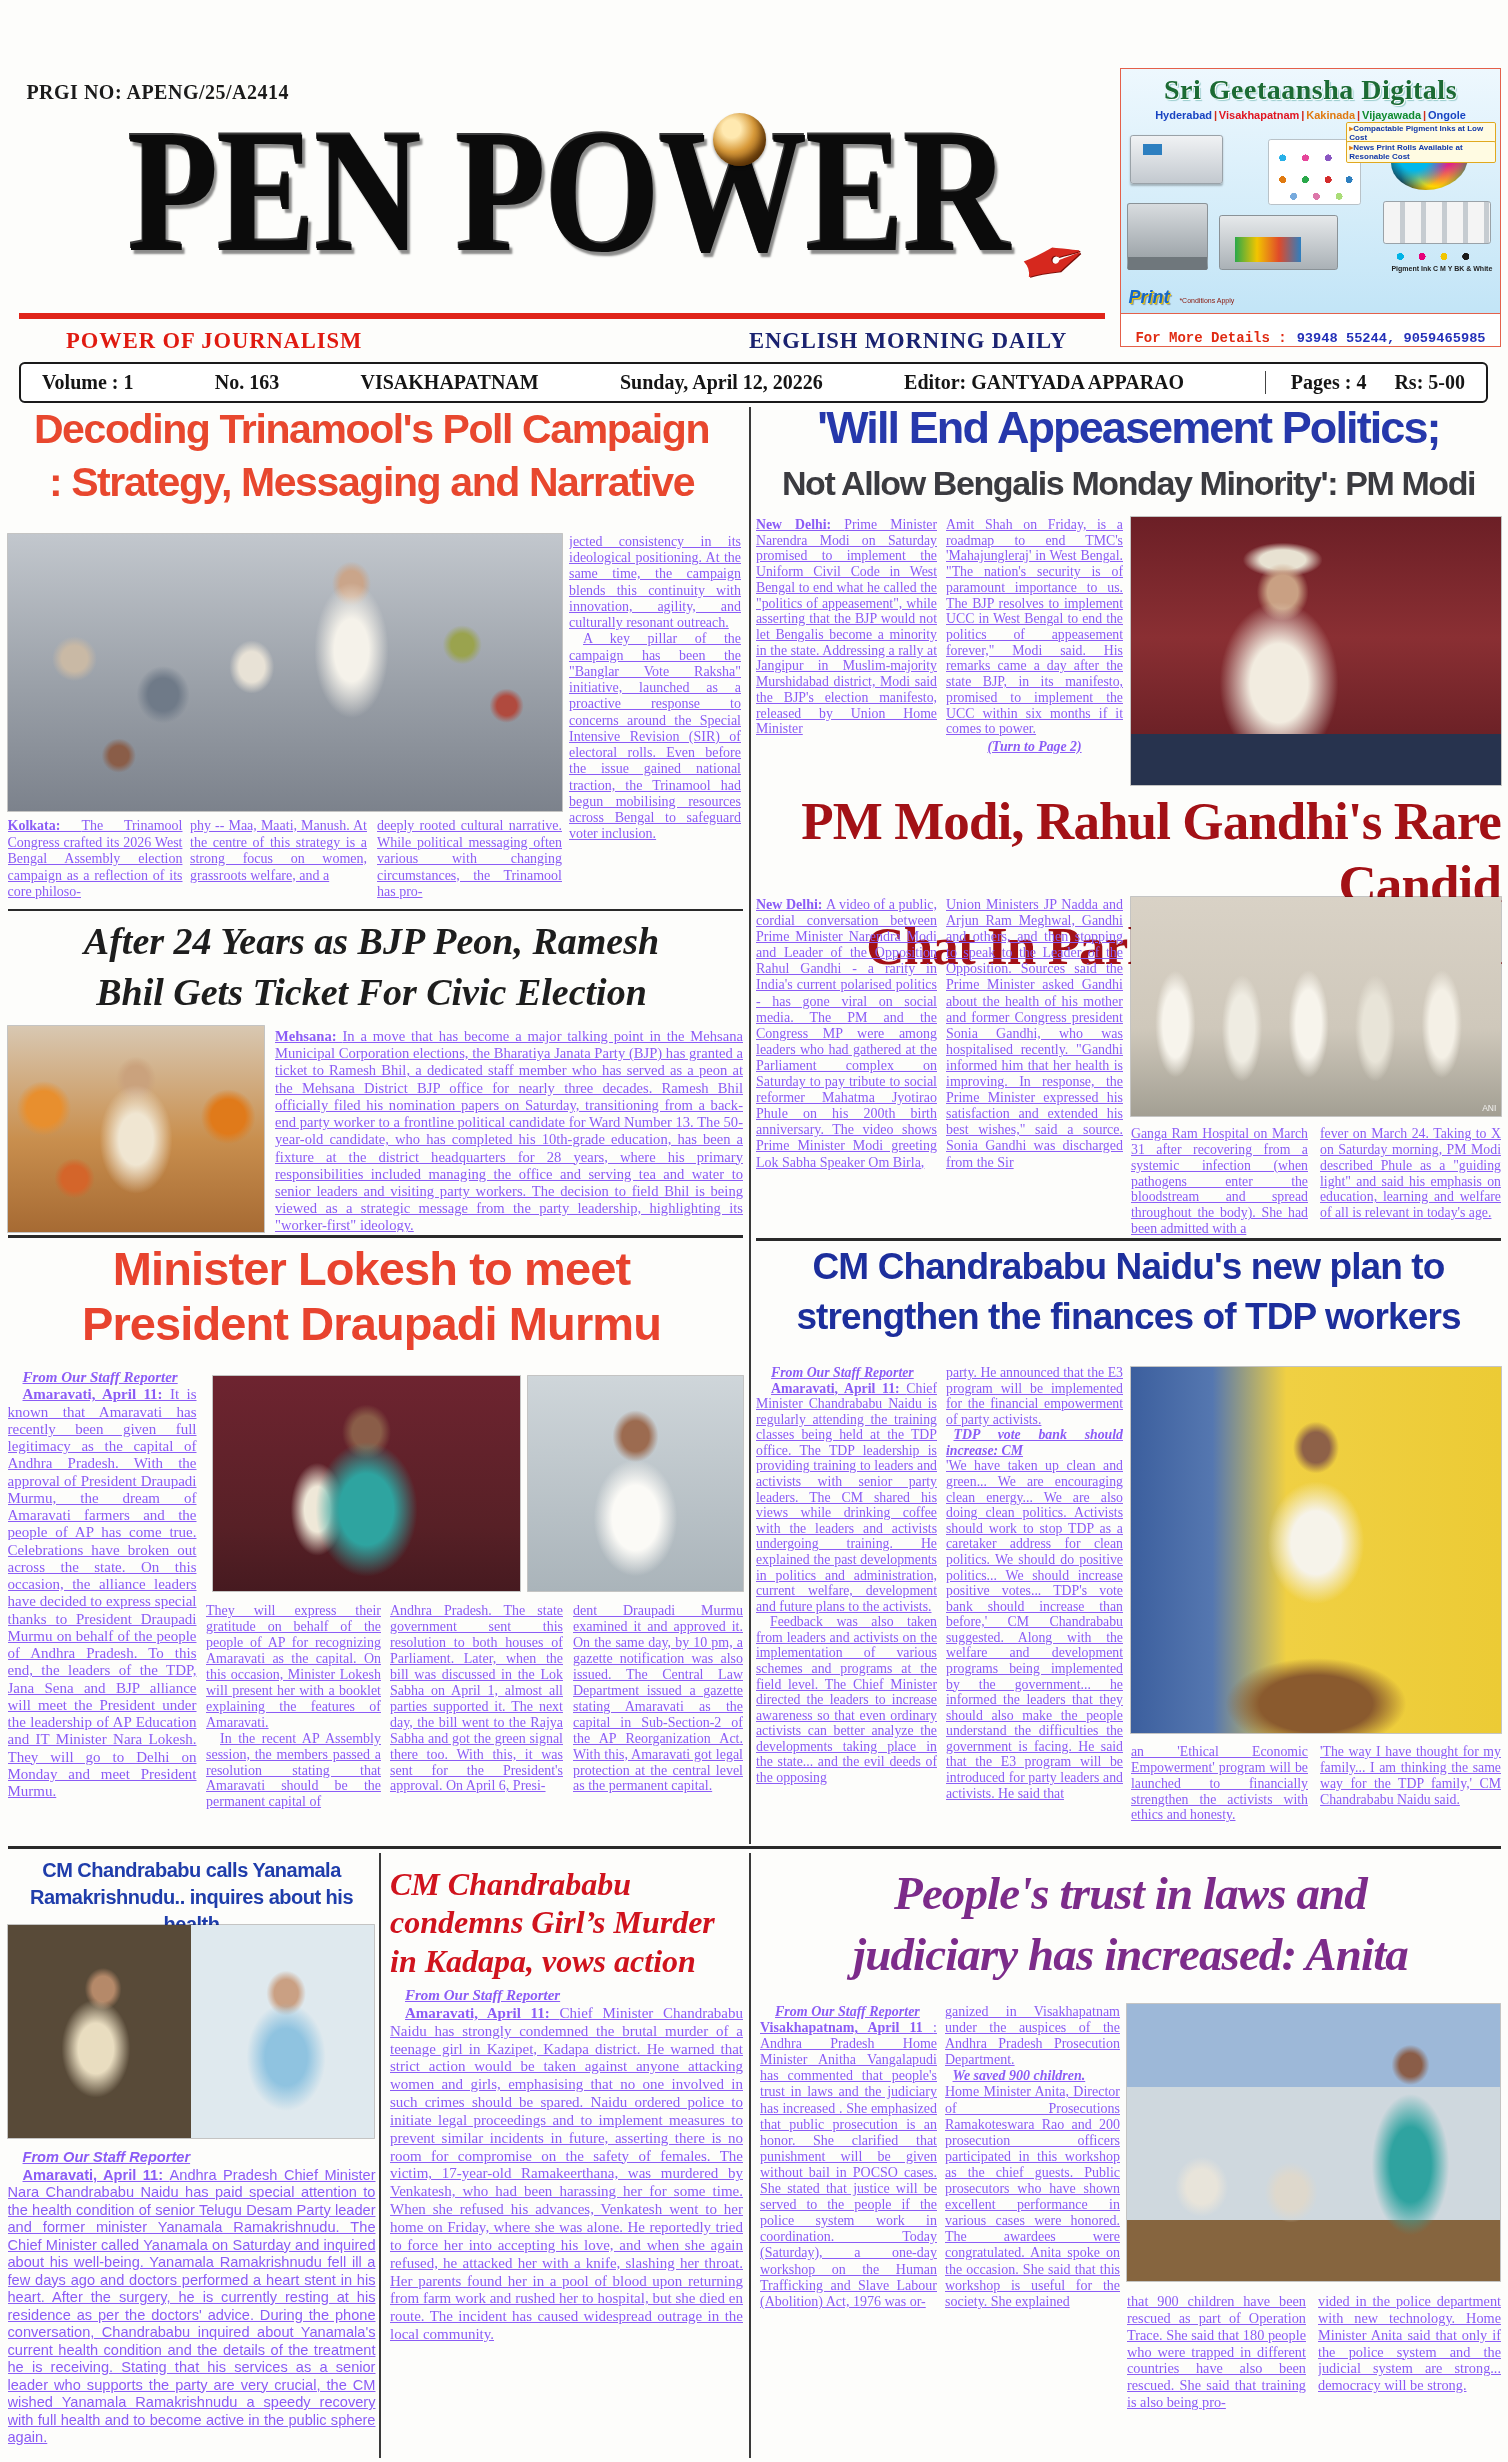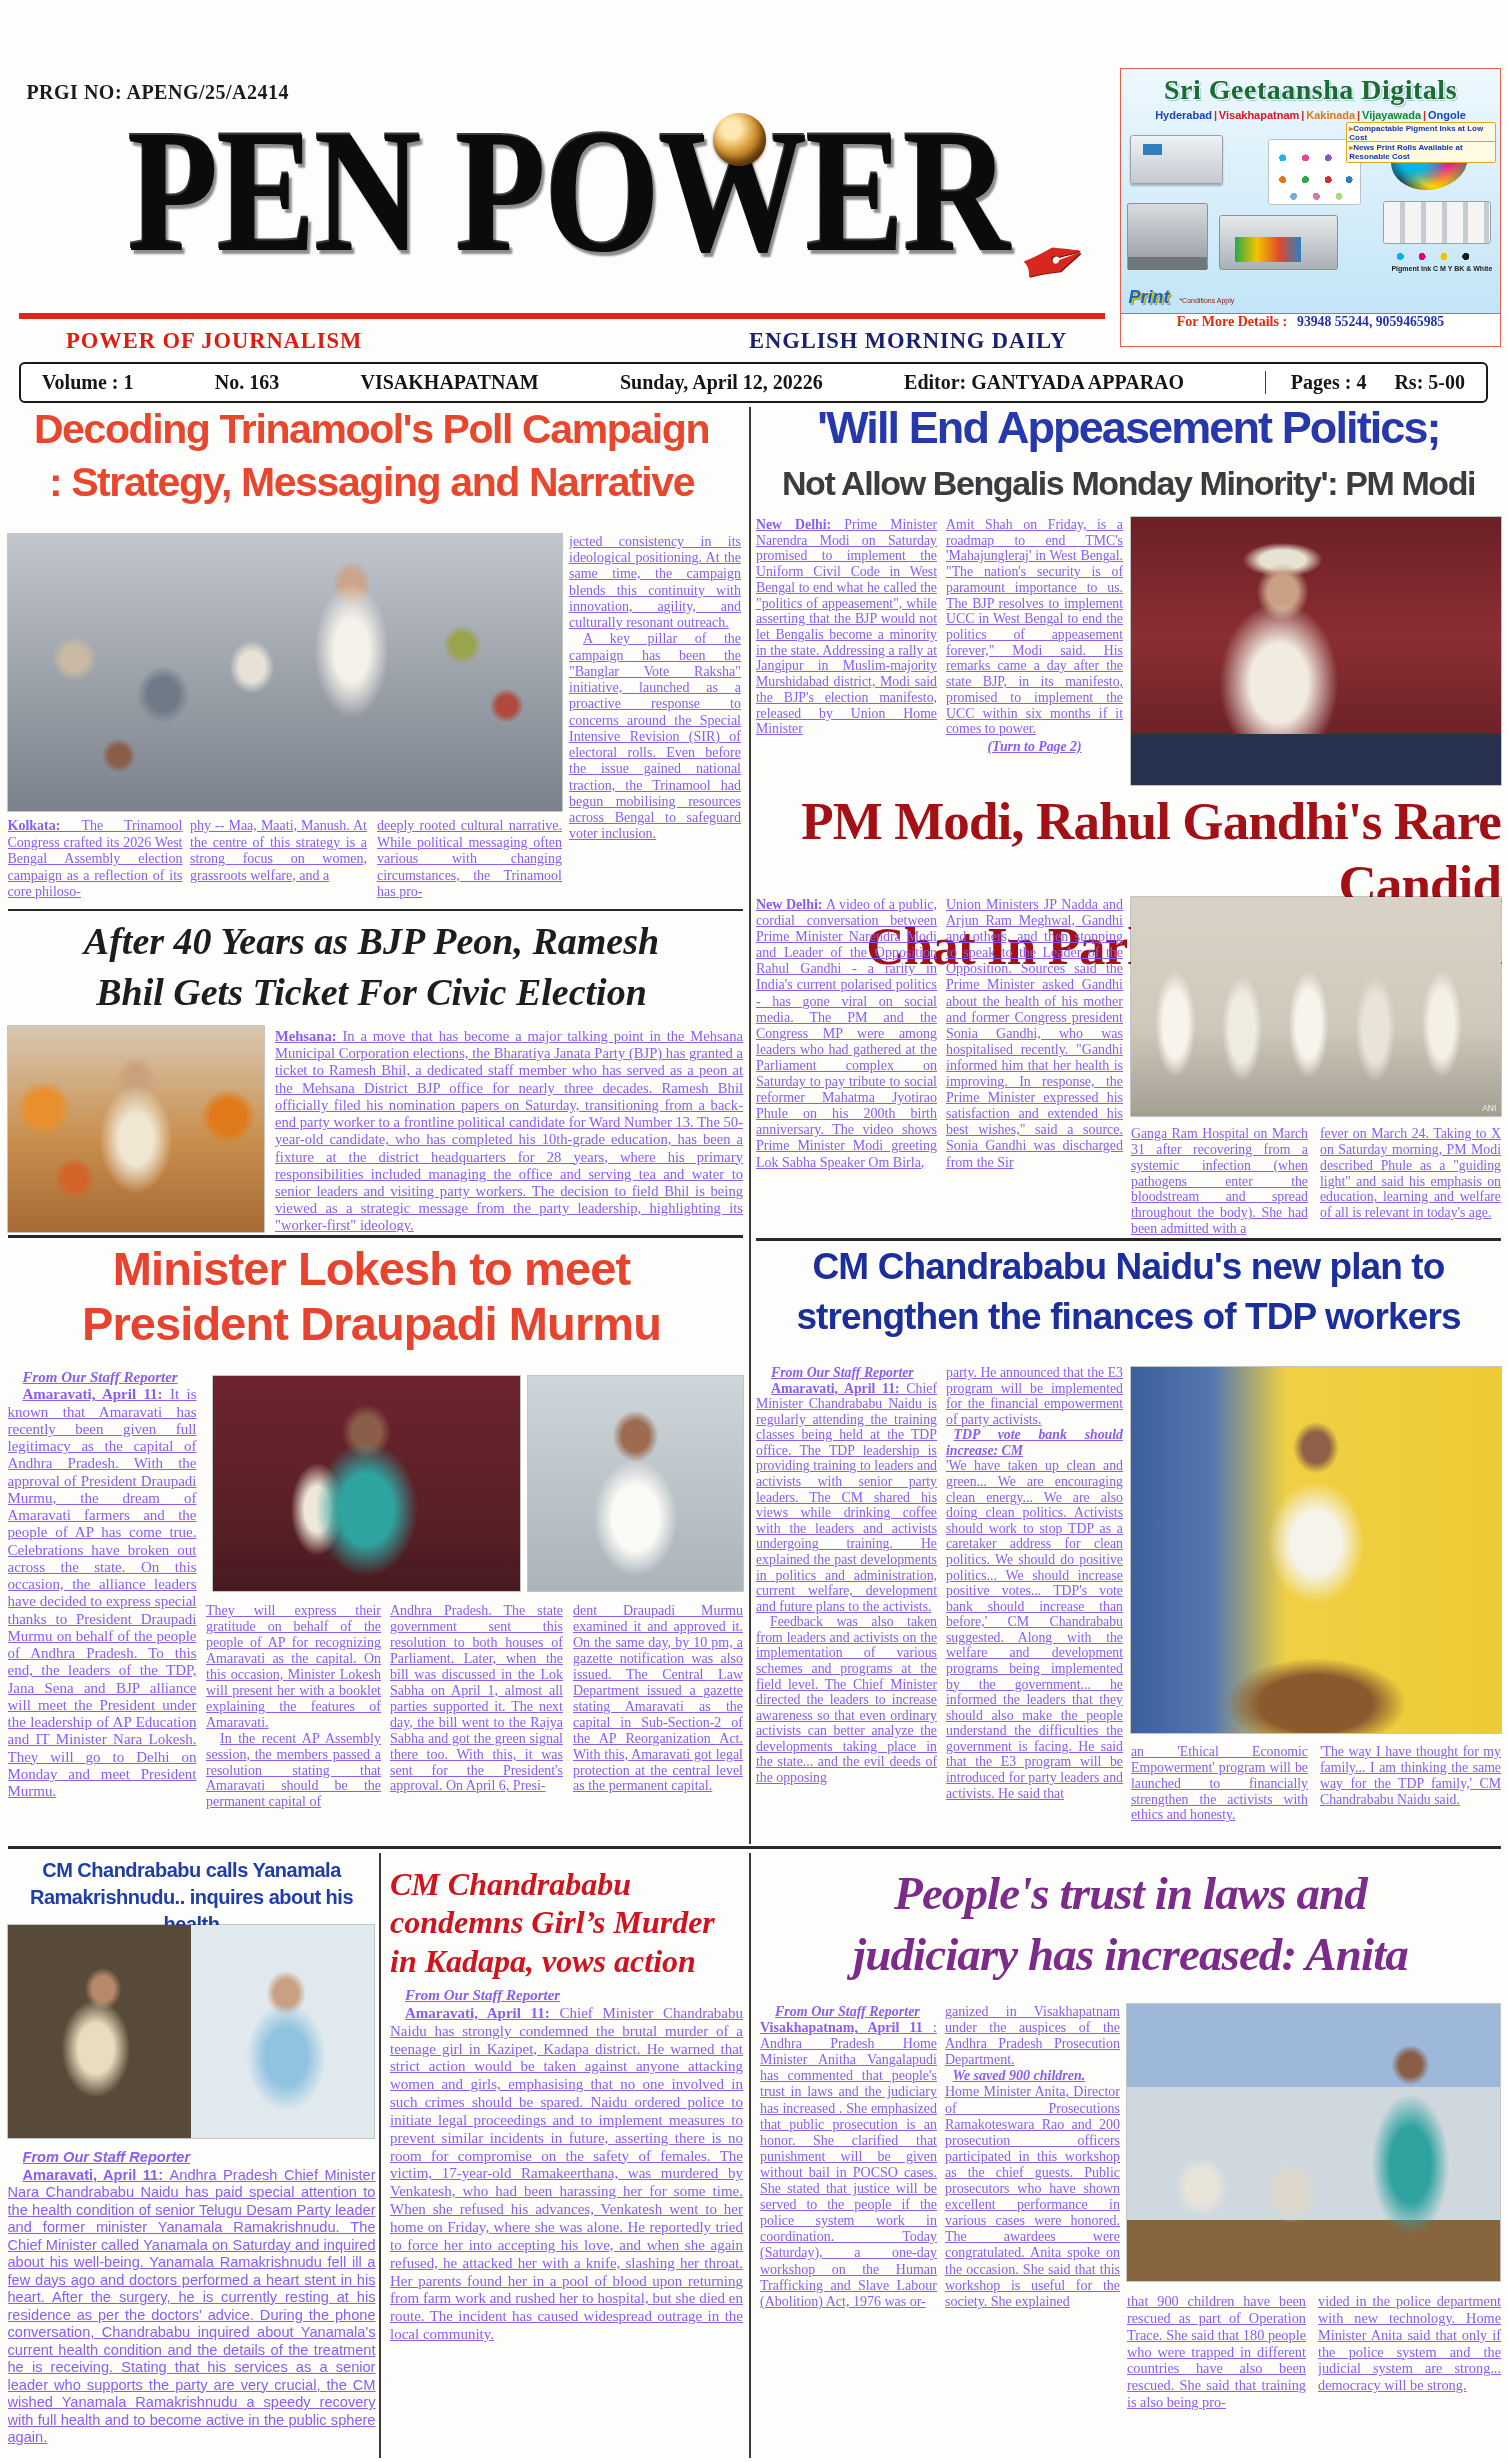--- a/index.html
+++ b/index.html
@@ -71,22 +71,22 @@
       font-size:7px;font-weight:bold;color:#222;}
   .ribbon{position:absolute;right:1.9px;width:143px;background:#fffbe2;border:0.9px solid #e0a81e;border-radius:1.9px;
       font-family:"Liberation Sans",sans-serif;font-size:8px;font-weight:bold;color:#1238a8;padding:0.9px 2.8px;}
   .ribbon:before{content:"\25B8 ";color:#e07a10;}
   .rib1{top:-1.9px;} .rib2{top:17px;}
   .ad-brandrow{position:absolute;left:7.5px;bottom:38px;font-family:"Liberation Sans",sans-serif;}
   .ad-brand{font-size:18px;font-weight:bold;font-style:italic;color:#1466c8;
       text-shadow:0.9px 0.9px 0 #f2c500,1.9px 1.9px 0.9px rgba(0,0,0,.35);}
   .ad-cond{font-size:7px;color:#8a1408;margin-left:5.7px;}
   .ad-details{position:absolute;left:0;bottom:0;width:100%;height:32px;background:#ffffff;
-      border-top:0.9px solid #e4604a;display:flex;align-items:flex-start;justify-content:center;gap:10px;
-      font-family:Liberation Serif, serif;}
+      border-top:0.9px solid #e4604a;display:flex;align-items:flex-end;justify-content:center;gap:10px;
+      font-family:Liberation Mono, monospace;}
   .ad-details .lbl{color:#e02a12;font-size:14px;font-weight:bold;}
   .ad-details .ph{color:#2430b8;font-size:13.7px;font-weight:bold;}
   
   .infobar{left:19px;top:362px;width:1469px;height:41px;border:2.8px solid #1a1a1a;border-radius:5.7px;
       box-sizing:border-box;display:flex;align-items:center;justify-content:space-between;
       padding:0 21px;font-size:20px;font-weight:bold;background:#fff;}
   .infobar .right-grp{border-left:1.9px solid #444;padding-left:24.5px;display:flex;gap:28px;}
   
   .vrule{width:1.9px;background:#3a3a3a;}
   .hrule{height:1.9px;background:#2a2a2a;}
@@ -279,21 +279,21 @@
     <span class="ph-credit">ANI</span>
   </div>
   <div class="col" style="left:1131px;top:1126px;width:177px;height:111px;font-size:13.8px;line-height:1.15;">
     <p class="ni">Ganga Ram Hospital on March 31 after recovering from a systemic infection (when pathogens enter the bloodstream and spread throughout the body). She had been admitted with a</p>
   </div>
   <div class="col" style="left:1320px;top:1126px;width:181px;height:111px;font-size:13.8px;line-height:1.15;">
     <p class="ni">fever on March 24. Taking to X on Saturday morning, PM Modi described Phule as a "guiding light" and said his emphasis on education, learning and welfare of all is relevant in today's age.</p>
   </div>
 
   <div class="abs hl-bjp">
-    <div>After 40 Years as BJP Peon, Ramesh</div>
+    <div>After 24 Years as BJP Peon, Ramesh</div>
     <div>Bhil Gets Ticket For Civic Election</div>
   </div>
   <div class="photo ph-bhil" style="left:7.5px;top:1026px;width:256px;height:206px;"></div>
   <div class="col" style="left:275px;top:1028px;width:468px;height:204px;font-size:14.6px;line-height:1.18;">
     <p class="ni"><b>Mehsana: </b><span>In a move that has become a major talking point in the Mehsana Municipal Corporation elections, the Bharatiya Janata Party (BJP) has granted a ticket to Ramesh Bhil, a dedicated staff member who has served as a peon at the Mehsana District BJP office for nearly three decades. Ramesh Bhil officially filed his nomination papers on Saturday, transitioning from a back-end party worker to a frontline political candidate for Ward Number 13. The 50-year-old candidate, who has completed his 10th-grade education, has been a fixture at the district headquarters for 28 years, where his primary responsibilities included managing the office and serving tea and water to senior leaders and visiting party workers. The decision to field Bhil is being viewed as a strategic message from the party leadership, highlighting its "worker-first" ideology.</span></p>
   </div>
 
   <div class="abs hl hl-lokesh">
     <div>Minister Lokesh to meet</div>
     <div>President Draupadi Murmu</div>

